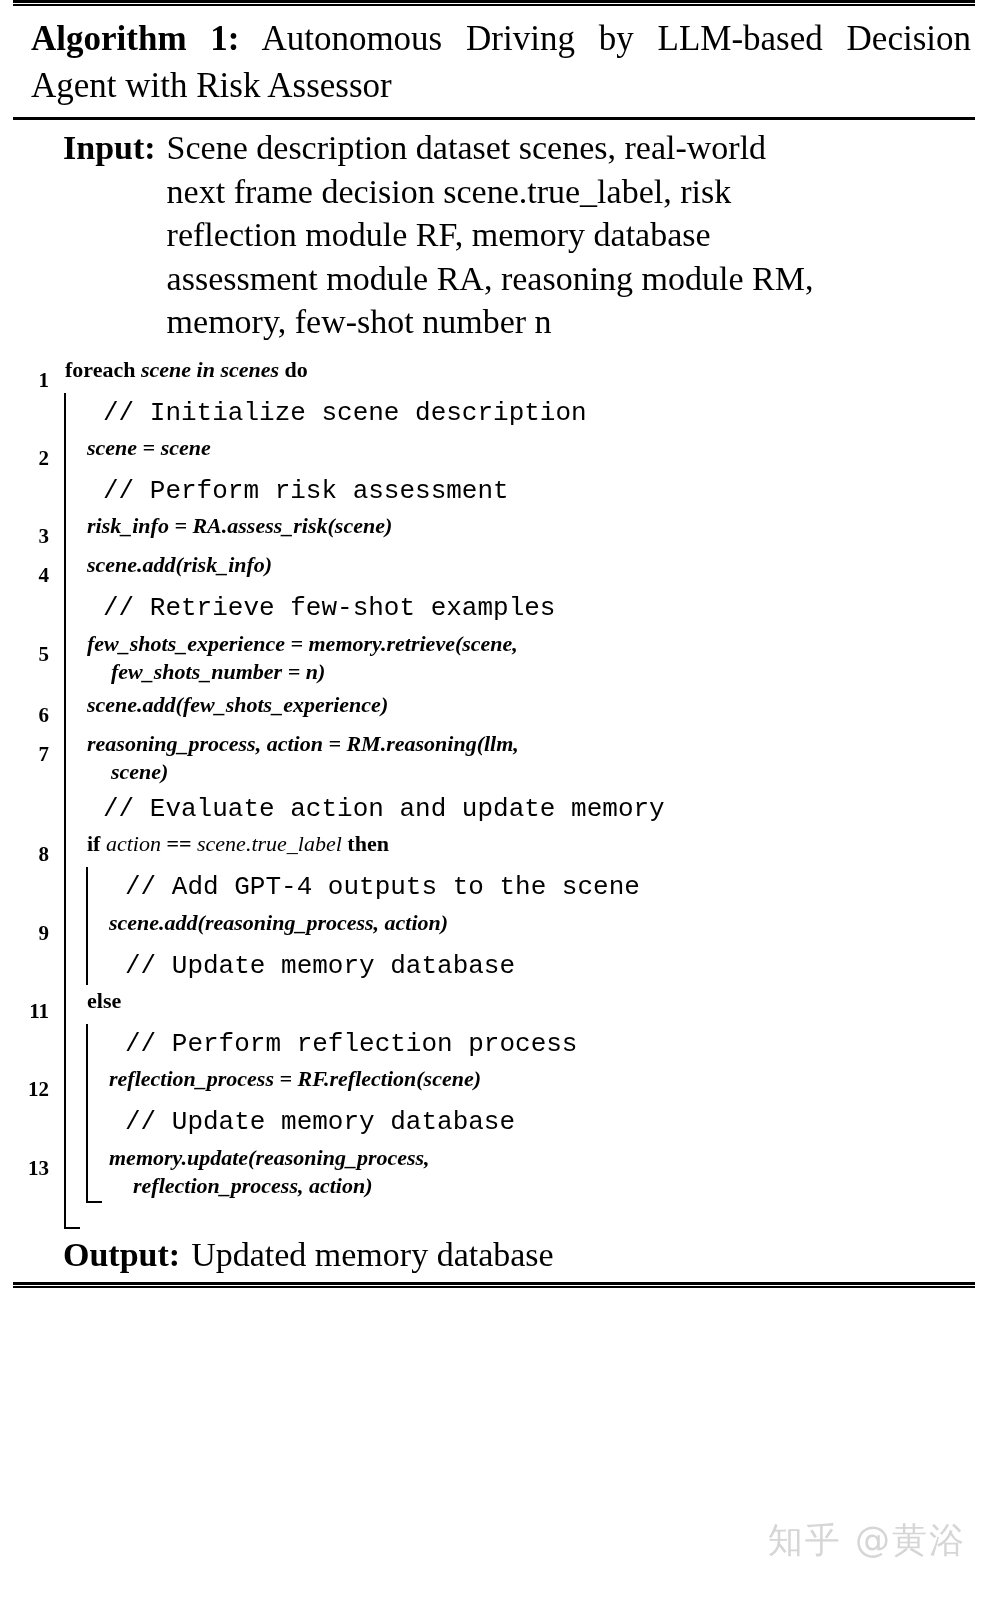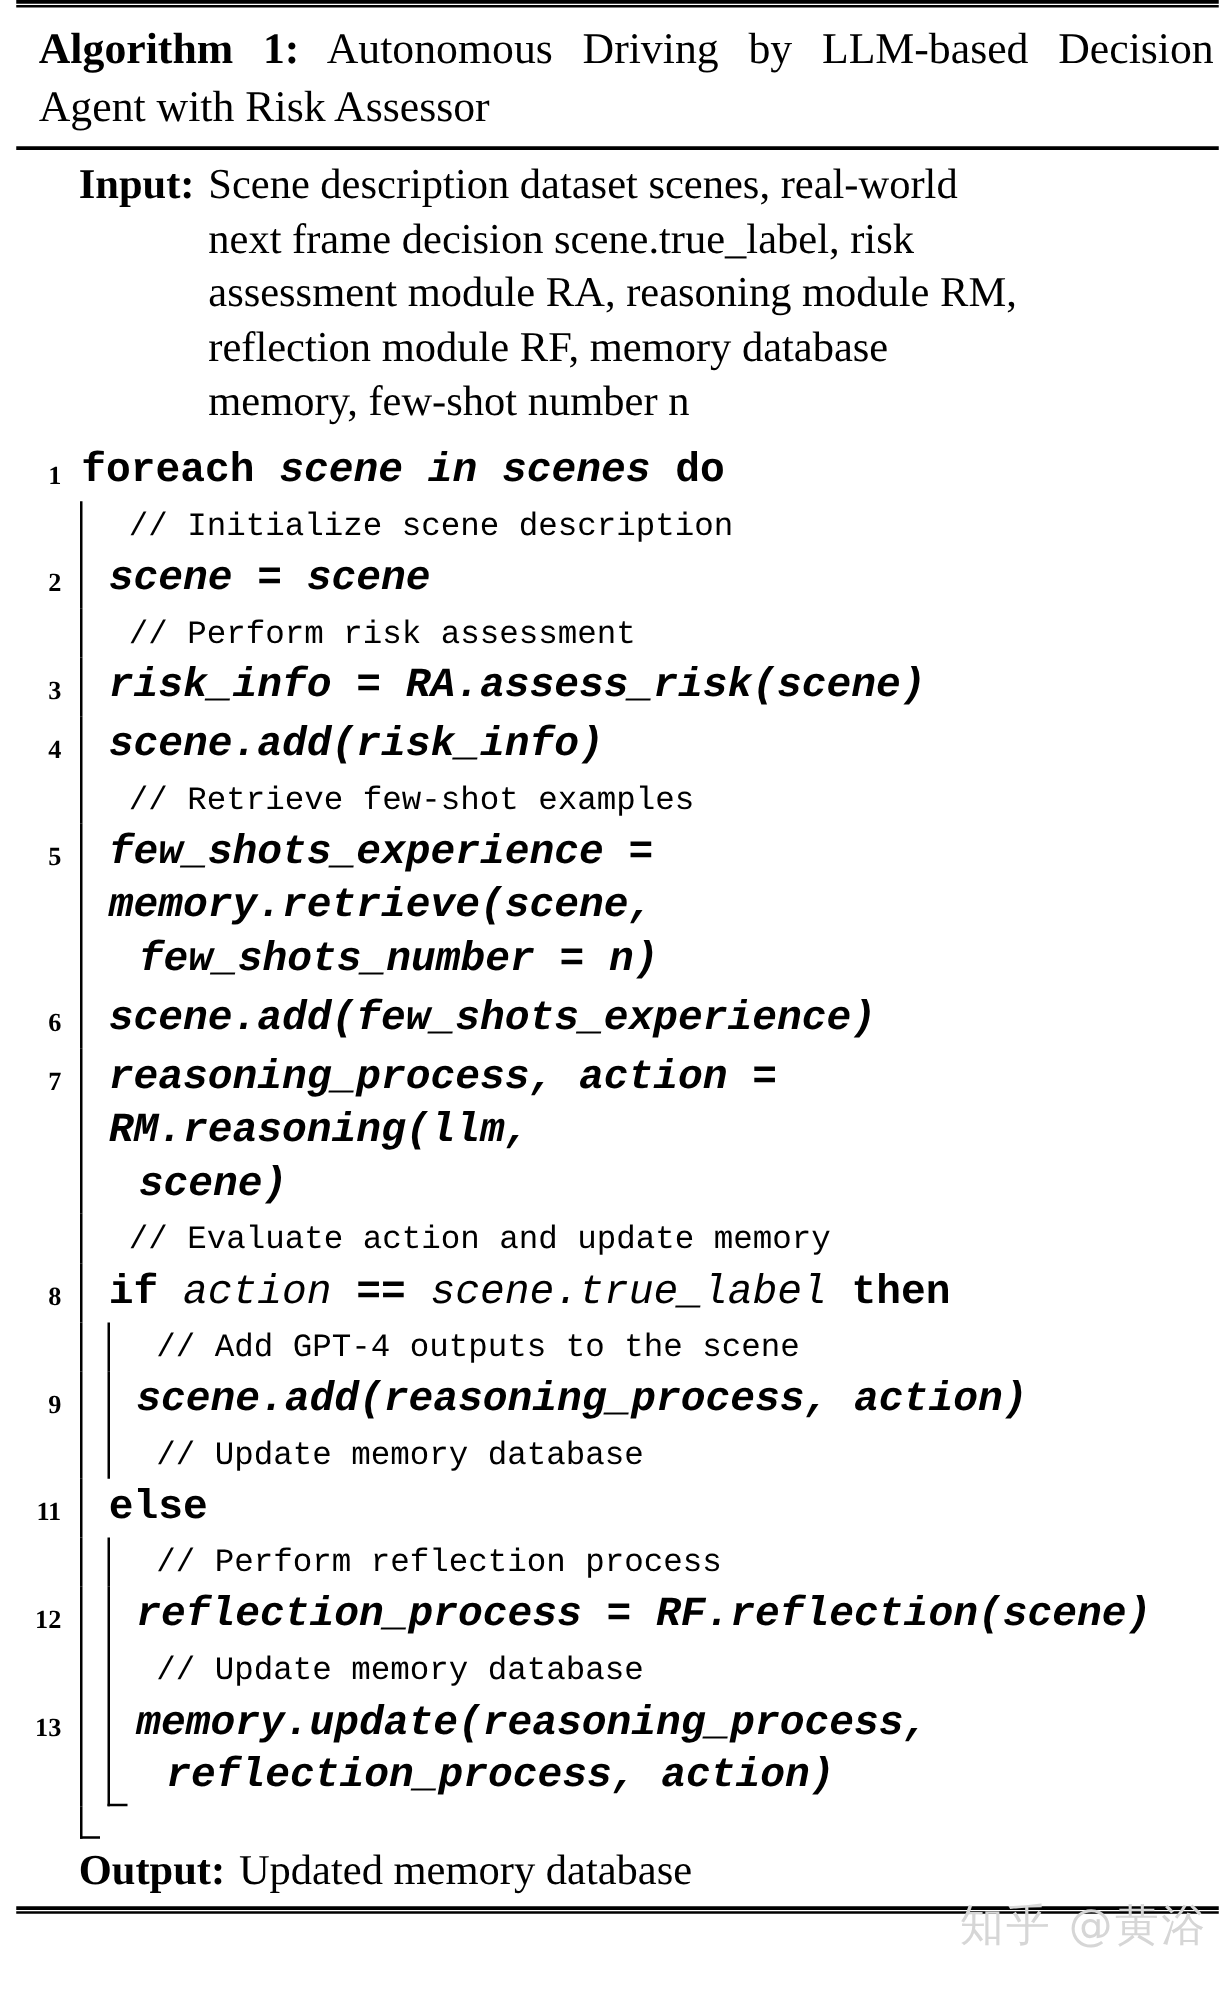--- a/index.html
+++ b/index.html
@@ -96,25 +96,25 @@
   }
 
   .content {
     flex: 1 1 auto;
     min-width: 0;
     padding-left: 14px;
     padding-right: 8px;
   }
 
   .code {
-    font-size: 33px;
+    font-size: 22px;
     line-height: 1.30;
     font-style: italic;
     font-weight: bold;
-    font-family: Liberation Mono, monospace;
+    font-family: Liberation Serif, serif;
     padding: 2px 0 2px 0;
     white-space: normal;
   }
   .code .up {
     font-style: normal;
     font-weight: bold;
   }
   .code .plainit {
     font-style: italic;
     font-weight: normal;
@@ -191,22 +191,22 @@
   </div>
 
   <div class="rule-thin"></div>
 
   <div class="io">
     <div class="io-pad"></div>
     <div class="io-label">Input:</div>
     <div class="io-text">
       <span class="ln">Scene description dataset <span class="it">scenes</span>, real-world</span>
       <span class="ln">next frame decision <span class="it">scene.true_label</span>, risk</span>
+      <span class="ln">reflection module <span class="it">RF</span>, memory database</span>
       <span class="ln">assessment module <span class="it">RA</span>, reasoning module <span class="it">RM</span>,</span>
-      <span class="ln">reflection module <span class="it">RF</span>, memory database</span>
       <span class="ln"><span class="it">memory</span>, few-shot number <span class="it">n</span></span>
     </div>
   </div>
 
   <div class="body">
 
     <div class="row">
       <div class="lineno">1</div>
       <div class="content">
         <div class="code"><span class="up">foreach</span> scene in scenes <span class="up">do</span></div>

